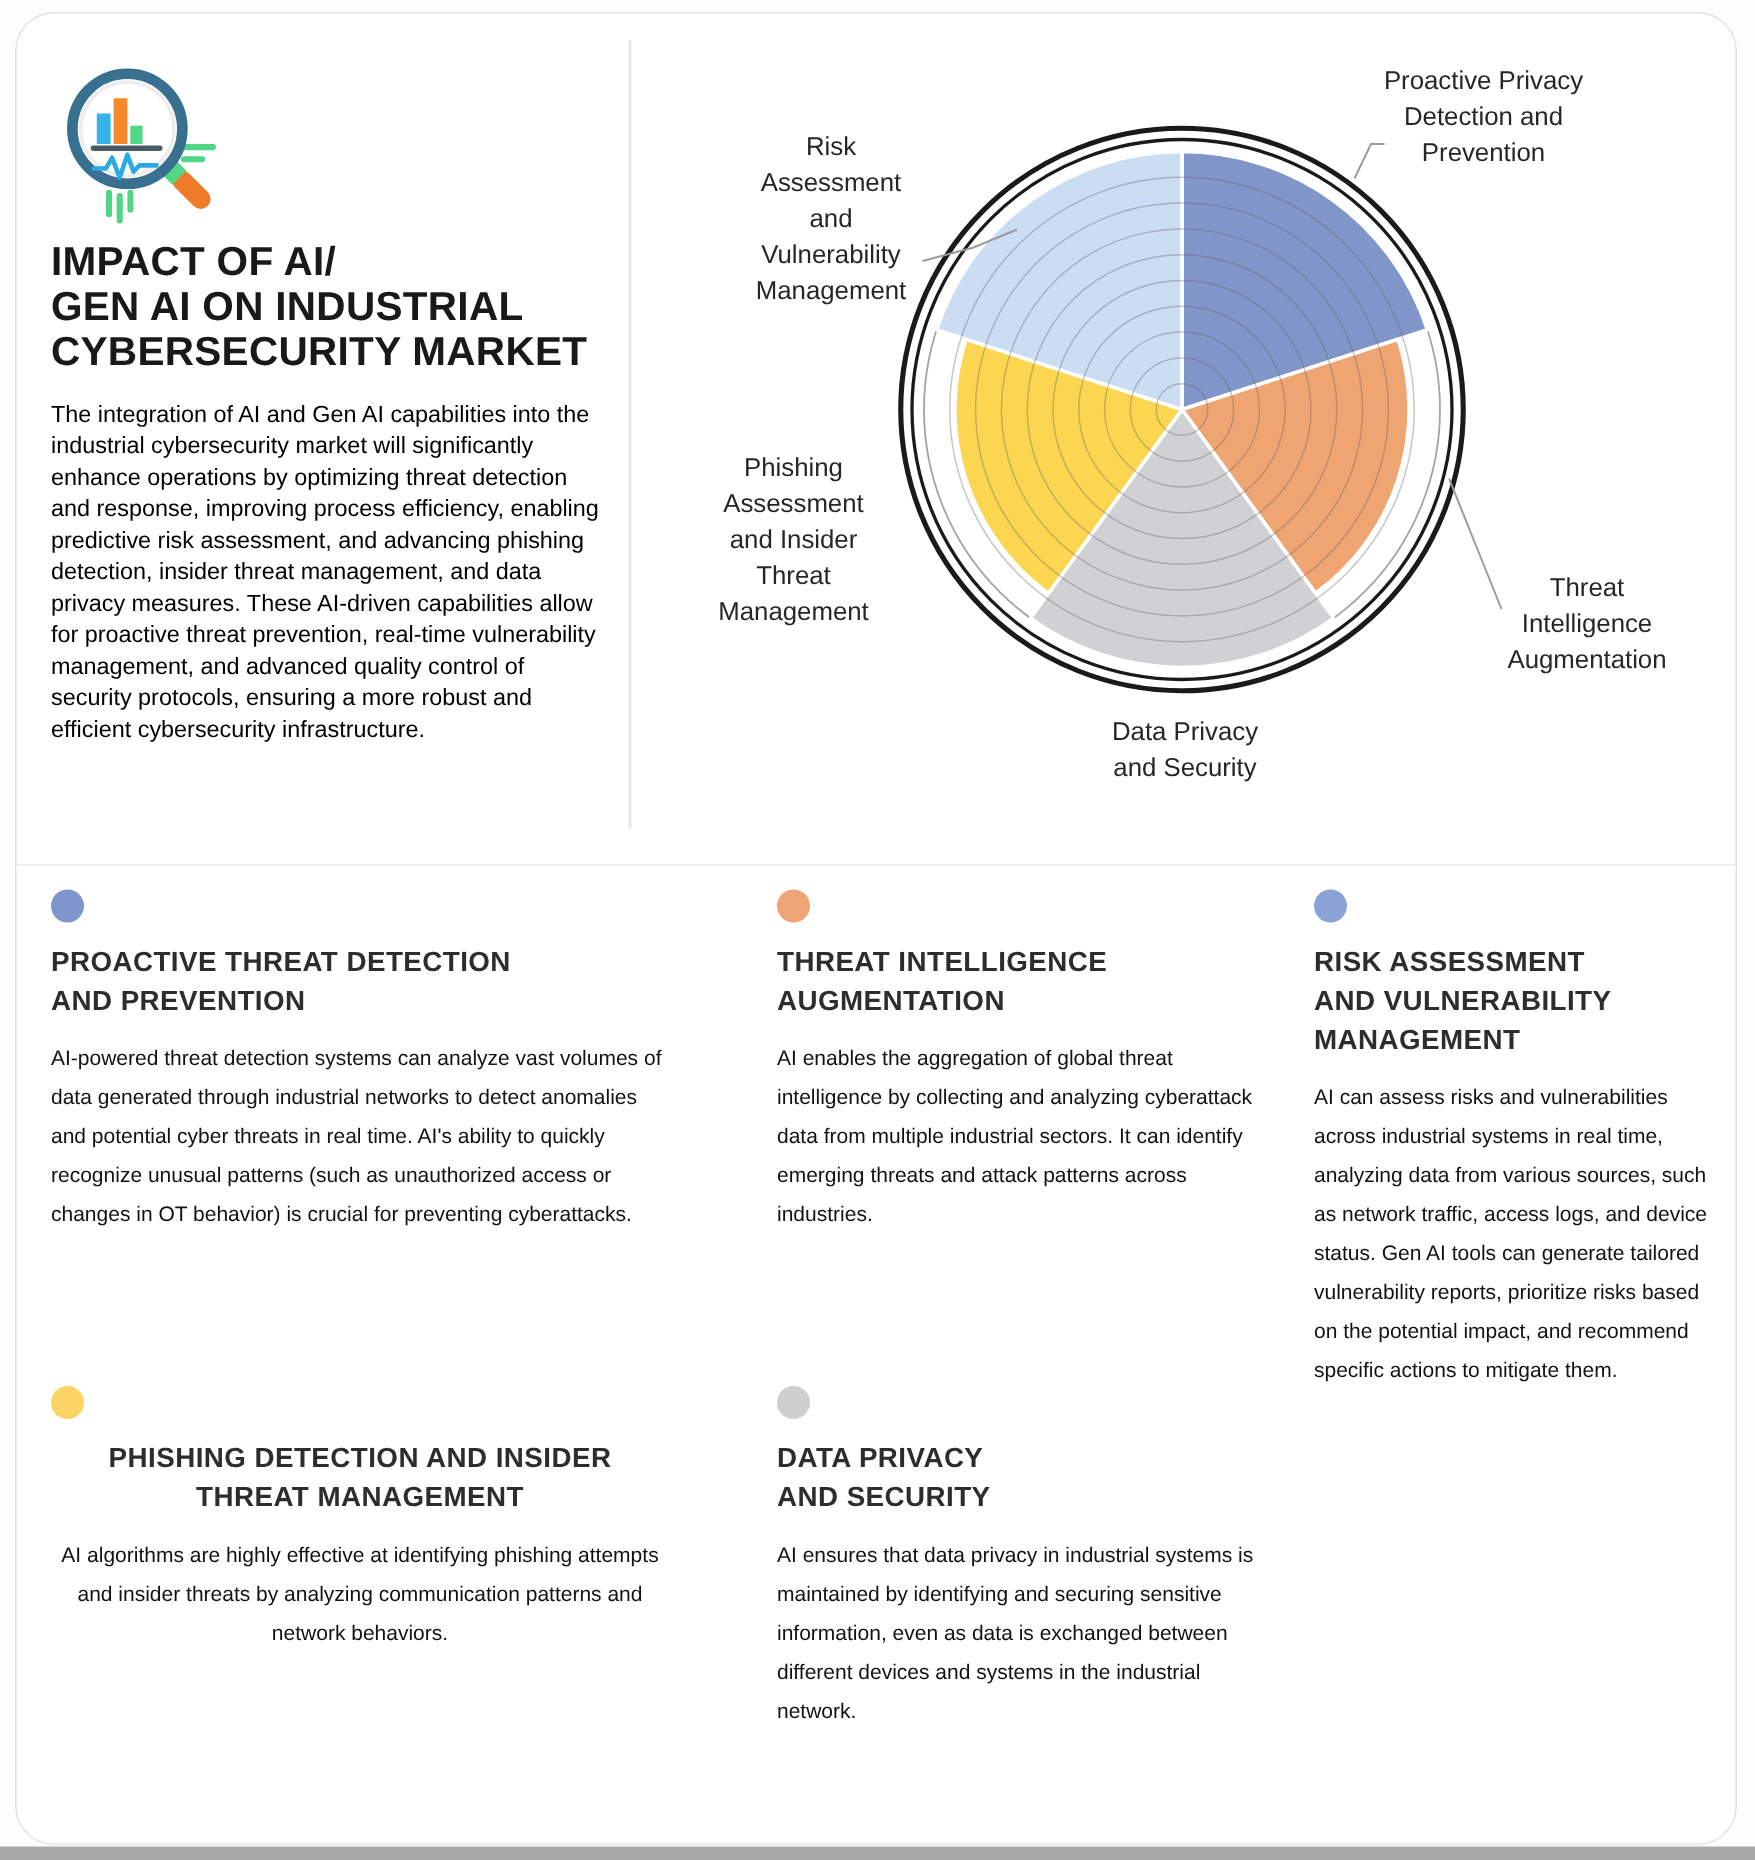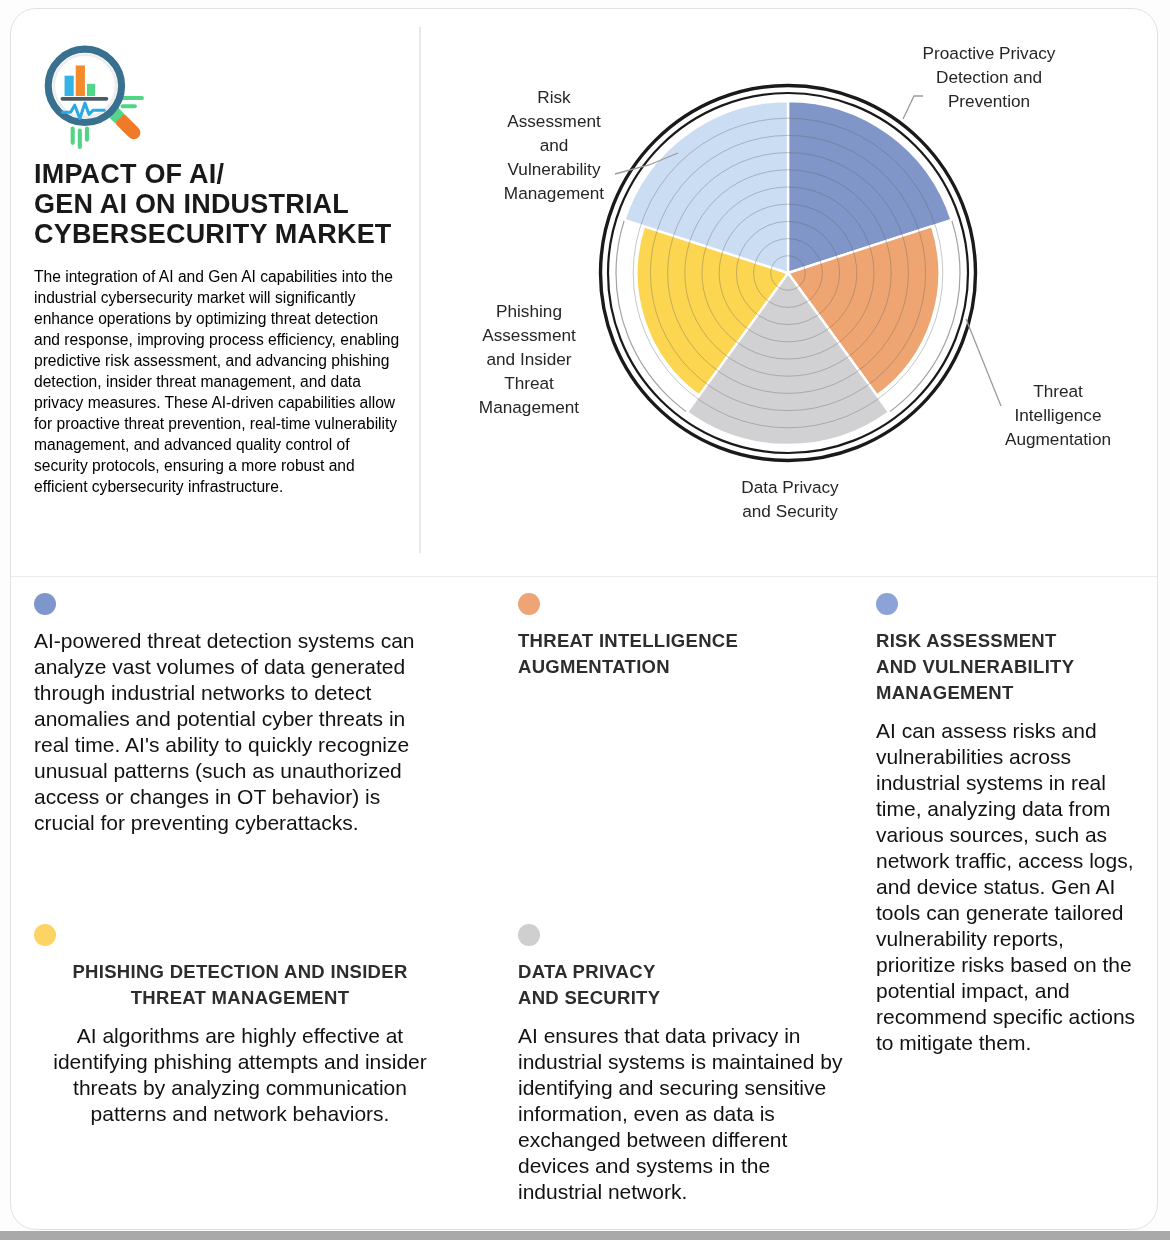--- a/index.html
+++ b/index.html
@@ -36,21 +36,21 @@
     padding:16px 16px 30px 23px;box-sizing:border-box;
   }
   .block{min-width:0;}
   #b-proactive{grid-column:1;grid-row:1;padding-right:72px;}
   #b-threatintel{grid-column:2;grid-row:1;padding-right:32px;}
   #b-risk{grid-column:3;grid-row:1 / span 2;padding-right:2px;}
   #b-phishing{grid-column:1;grid-row:2;padding-right:72px;text-align:center;}
   #b-dataprivacy{grid-column:2;grid-row:2;padding-right:32px;}
   .dot{width:22px;height:22px;border-radius:50%;margin-bottom:13px;background:#ccc;}
   .block h3{margin:0 0 12px;font-size:18.5px;line-height:26px;color:#2d2d2d;font-weight:bold;letter-spacing:.3px;white-space:pre-line;}
-  .block p{margin:0;font-size:21px;line-height:26px;color:#121212;}
+  .block p{margin:0;font-size:14px;line-height:26px;color:#121212;}
 </style>
 </head>
 <body>
 
 <div class="bottom-strip"></div>
 
 <div class="card">
 
   <div class="top">
     <div class="left-panel">
@@ -120,27 +120,30 @@
 and
 Vulnerability
 Management</div>
     </div>
   </div>
 
   <div class="sections">
 
     <div class="block" id="b-proactive">
       <div class="dot" style="background: rgb(126, 150, 203);"></div>
+      <h3>PROACTIVE THREAT DETECTION
+AND PREVENTION</h3>
       <p>AI-powered threat detection systems can analyze vast volumes of data generated through industrial networks to detect anomalies and potential cyber threats in real time. AI's ability to quickly recognize unusual patterns (such as unauthorized access or changes in OT behavior) is crucial for preventing cyberattacks.</p>
     </div>
 
     <div class="block" id="b-threatintel">
       <div class="dot" style="background: rgb(239, 164, 117);"></div>
       <h3>THREAT INTELLIGENCE
 AUGMENTATION</h3>
+      <p>AI enables the aggregation of global threat intelligence by collecting and analyzing cyberattack data from multiple industrial sectors. It can identify emerging threats and attack patterns across industries.</p>
     </div>
 
     <div class="block" id="b-risk">
       <div class="dot" style="background: rgb(139, 163, 214);"></div>
       <h3>RISK ASSESSMENT
 AND VULNERABILITY
 MANAGEMENT</h3>
       <p>AI can assess risks and vulnerabilities across industrial systems in real time, analyzing data from various sources, such as network traffic, access logs, and device status. Gen AI tools can generate tailored vulnerability reports, prioritize risks based on the potential impact, and recommend specific actions to mitigate them.</p>
     </div>
 

